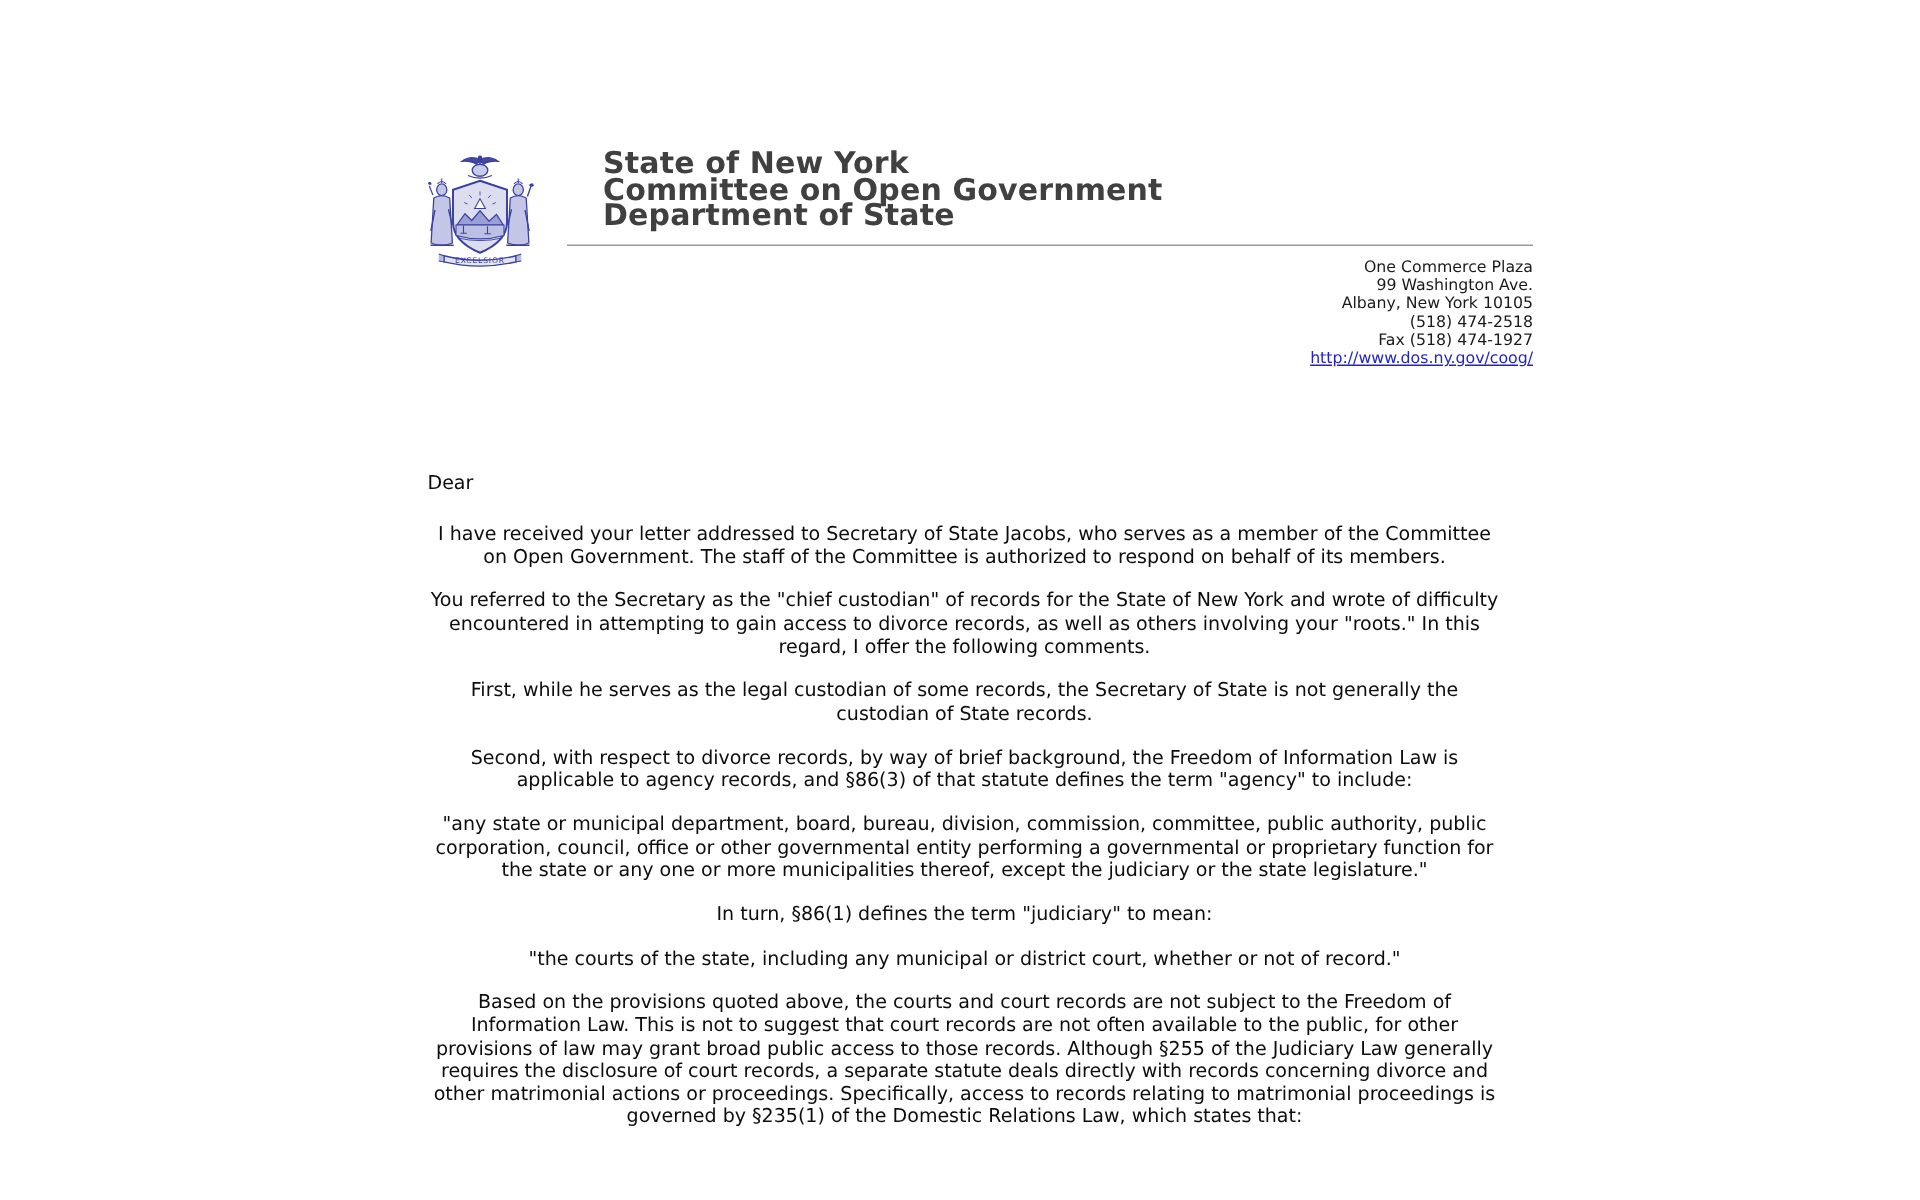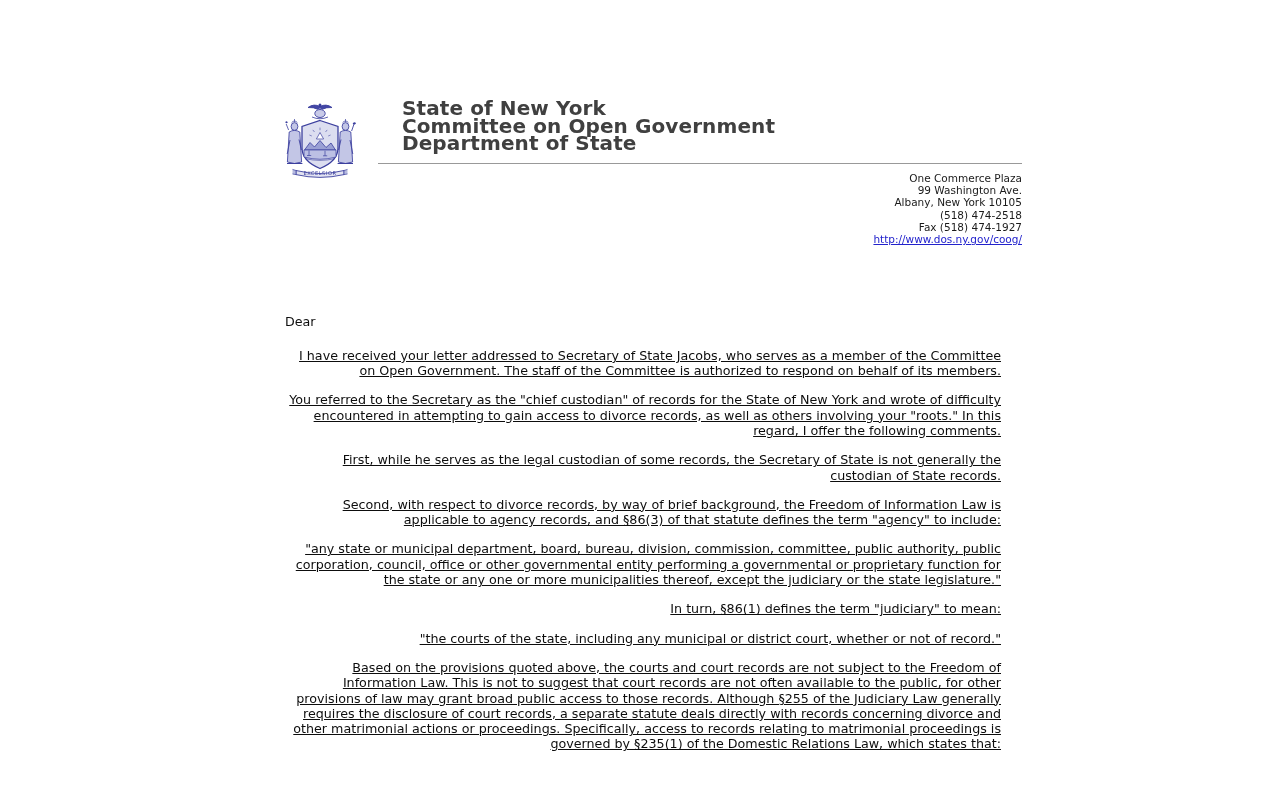--- a/index.html
+++ b/index.html
@@ -91,22 +91,21 @@
     color: #0d0d0d;
   }
   .letter .refline,
   .letter .dateline,
   .letter .salutation {
     margin: 0 0 18.5px 0;
     white-space: nowrap;
   }
   .letter p.para {
     margin: 0 0 14px 0;
-    text-align: right;
-    text-decoration: underline;
+    text-align: center;
   }
   .letter p.para.quote {
     margin: 0 0 14px 0;
   }
   .letter p.para:last-child { margin-bottom: 0; }
 </style>
 </head>
 <body>
 
 <div class="page">

